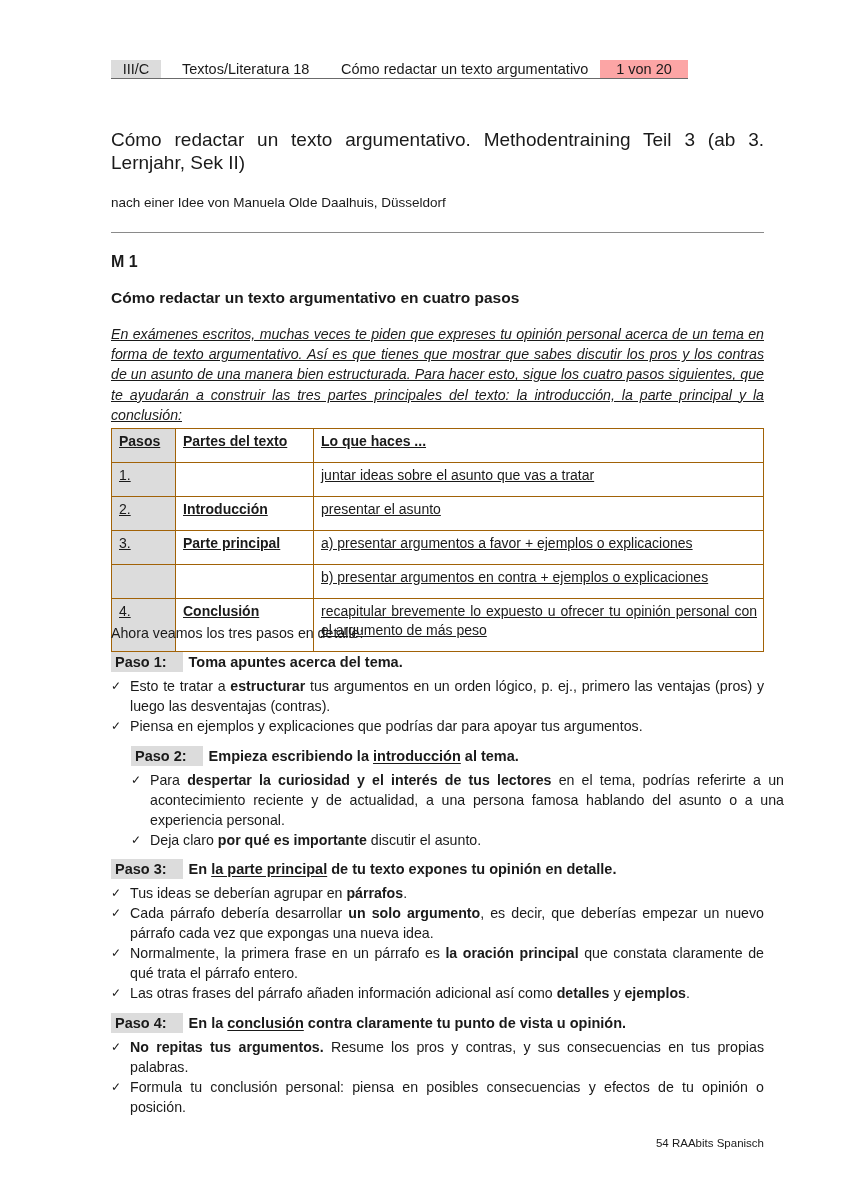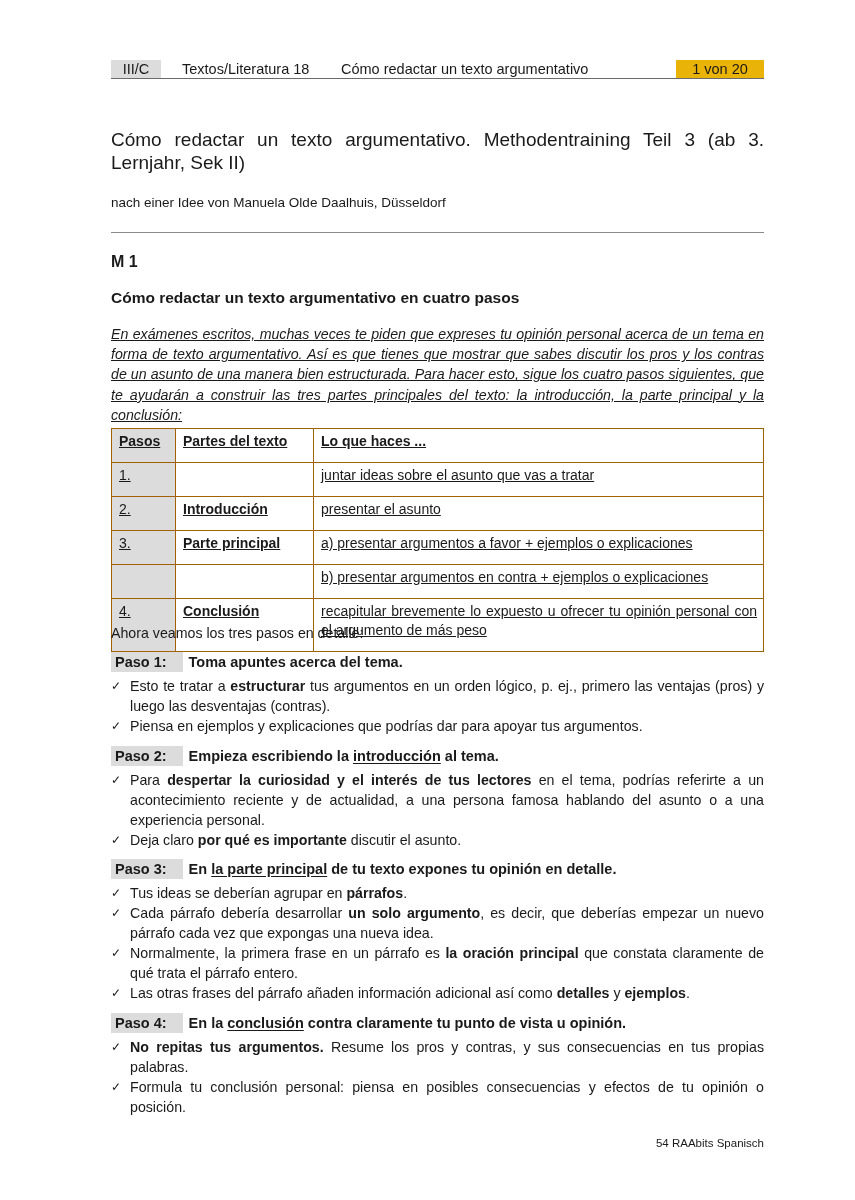--- a/index.html
+++ b/index.html
@@ -1,24 +1,24 @@
 <!DOCTYPE html>
 <html><head>
 <meta charset="utf-8">
 <style>
   html, body { margin: 0; padding: 0; background: #ffffff; }
   body { width: 855px; height: 1200px; position: relative; font-family: "Liberation Sans", sans-serif; color: #1a1a1a; }
   .page { position: absolute; left: 111px; top: 0; width: 653px; }
 
   
-  .run-head { position: absolute; top: 60px; left: 0; width: 653px; height: 18px; border-bottom: 1.5px solid #6b6b6b; font-size: 14.5px; line-height: 18px; }
+  .run-head { position: absolute; top: 60px; left: 0; width: 577px; height: 18px; border-bottom: 1.5px solid #6b6b6b; font-size: 14.5px; line-height: 18px; }
   .run-head .sec { position: absolute; left: 0; top: 0; width: 50px; height: 18px; background: #dcdcdc; text-align: center; }
   .run-head .series { position: absolute; left: 71px; top: 0; }
   .run-head .topic { position: absolute; left: 230px; top: 0; }
-  .run-head .pageno { position: absolute; right: 0; top: 0; width: 88px; height: 18px; background: #eab308; text-align: center; }
+  .run-head .pageno { position: absolute; right: 0; top: 0; width: 88px; height: 18px; background: #fca5a5; text-align: center; }
 
   .title { position: absolute; top: 128px; left: 0; width: 653px; font-size: 19px; line-height: 23px; text-align: justify; text-align-last: left; }
   .title b { font-weight: normal; }
   .author { position: absolute; top: 195px; left: 0; font-size: 13.5px; }
   .rule { position: absolute; top: 232px; left: 0; width: 653px; height: 0; border-top: 1.5px solid #8a8a8a; }
 
   .mhead { position: absolute; top: 253px; left: 0; font-size: 16px; font-weight: bold; }
   .subhead { position: absolute; top: 289px; left: 0; font-size: 15.5px; font-weight: bold; }
   .intro { position: absolute; top: 324px; left: 0; width: 653px; font-size: 14.2px; line-height: 20.2px; font-style: italic; text-align: justify; text-decoration: underline; }
 
@@ -104,21 +104,21 @@
   <div class="lead">Ahora veamos los tres pasos en detalle:</div>
 
   <div class="step" style="top:652px;">
     <div class="head"><span class="tag">Paso 1:</span><span>Toma apuntes acerca del tema.</span><span class="u"></span><span></span></div>
     <ul>
       <li><span class="chk">✓</span><span>Esto te tratar a </span><b>estructurar</b><span> tus argumentos en un orden lógico, p. ej., primero las ventajas (pros) y luego las desventajas (contras).</span></li>
       <li><span class="chk">✓</span><span>Piensa en ejemplos y explicaciones que podrías dar para apoyar tus argumentos.</span></li>
     </ul>
   </div>
 
-  <div class="step" style="top:746px;">
+  <div class="step" style="top:746px;margin-left:20px;">
     <div class="head"><span class="tag">Paso 2:</span><span>Empieza escribiendo la </span><span class="u">introducción</span><span> al tema.</span></div>
     <ul>
       <li><span class="chk">✓</span><span>Para </span><b>despertar la curiosidad y el interés de tus lectores</b><span> en el tema, podrías referirte a un acontecimiento reciente y de actualidad, a una persona famosa hablando del asunto o a una experiencia personal.</span></li>
       <li><span class="chk">✓</span><span>Deja claro </span><b>por qué es importante</b><span> discutir el asunto.</span></li>
     </ul>
   </div>
 
   <div class="step" style="top:859px;">
     <div class="head"><span class="tag">Paso 3:</span><span>En </span><span class="u">la parte principal</span><span> de tu texto expones tu opinión en detalle.</span></div>
     <ul>

